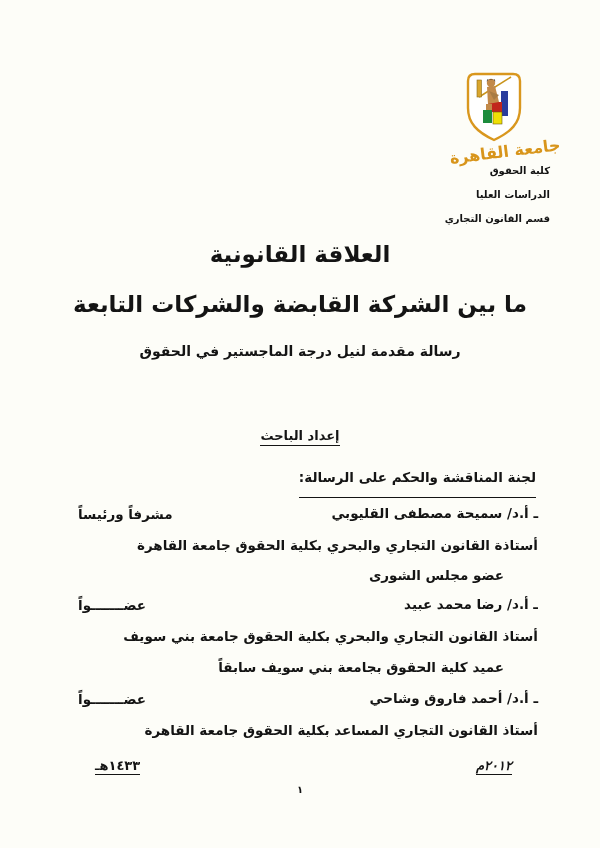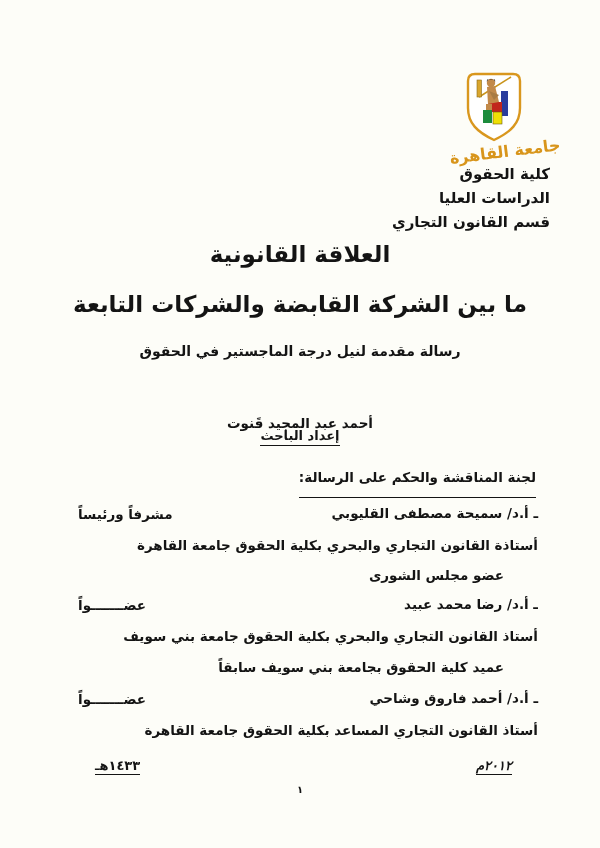--- a/index.html
+++ b/index.html
@@ -27,21 +27,21 @@
     color:#d8951b;
     font-size:16px;font-weight:700;
     transform:rotate(-7deg);
     letter-spacing:-0.5px;
     white-space:nowrap;
   }
 
   
   .hdr-line{
     right:50px;
-    font-size:15px;font-weight:700;
+    font-size:10px;font-weight:700;
     white-space:nowrap;
     text-align:right;
   }
   .hdr-1{top:165px;}
   .hdr-2{top:189px;}
   .hdr-3{top:213px;}
 
   
   .center-line{left:0;width:600px;text-align:center;white-space:nowrap;}
   .title-main{font-size:23px;font-weight:700;}
@@ -123,21 +123,20 @@
   <div class="abs hdr-line hdr-2 rtl">الدراسات العليا</div>
   <div class="abs hdr-line hdr-3 rtl">قسم القانون التجاري</div>
 
   <div class="abs center-line title-main t1 rtl">العلاقة القانونية</div>
   <div class="abs center-line title-main t2 rtl">ما بين الشركة القابضة والشركات التابعة</div>
   <div class="abs center-line subtitle rtl">رسالة مقدمة لنيل درجة الماجستير في الحقوق</div>
 
   <div class="abs center-line author-label rtl">
     <span class="ul">إعداد الباحث</span>
   </div>
-  <div class="abs center-line author-name rtl">أحمد عبد المجيد قَنوت</div>
 
   <div class="abs committee-heading rtl">
     <span class="ul">لجنة المناقشة والحكم على الرسالة:</span>
   </div>
 
   <div class="abs member-row r0">
     <span class="member-name rtl">ـ أ.د/ سميحة مصطفى القليوبي</span>
     <span class="member-role rtl">مشرفاً ورئيساً</span>
   </div>
   <div class="abs aff-line r0a rtl">أستاذة القانون التجاري والبحري بكلية الحقوق جامعة القاهرة</div>

